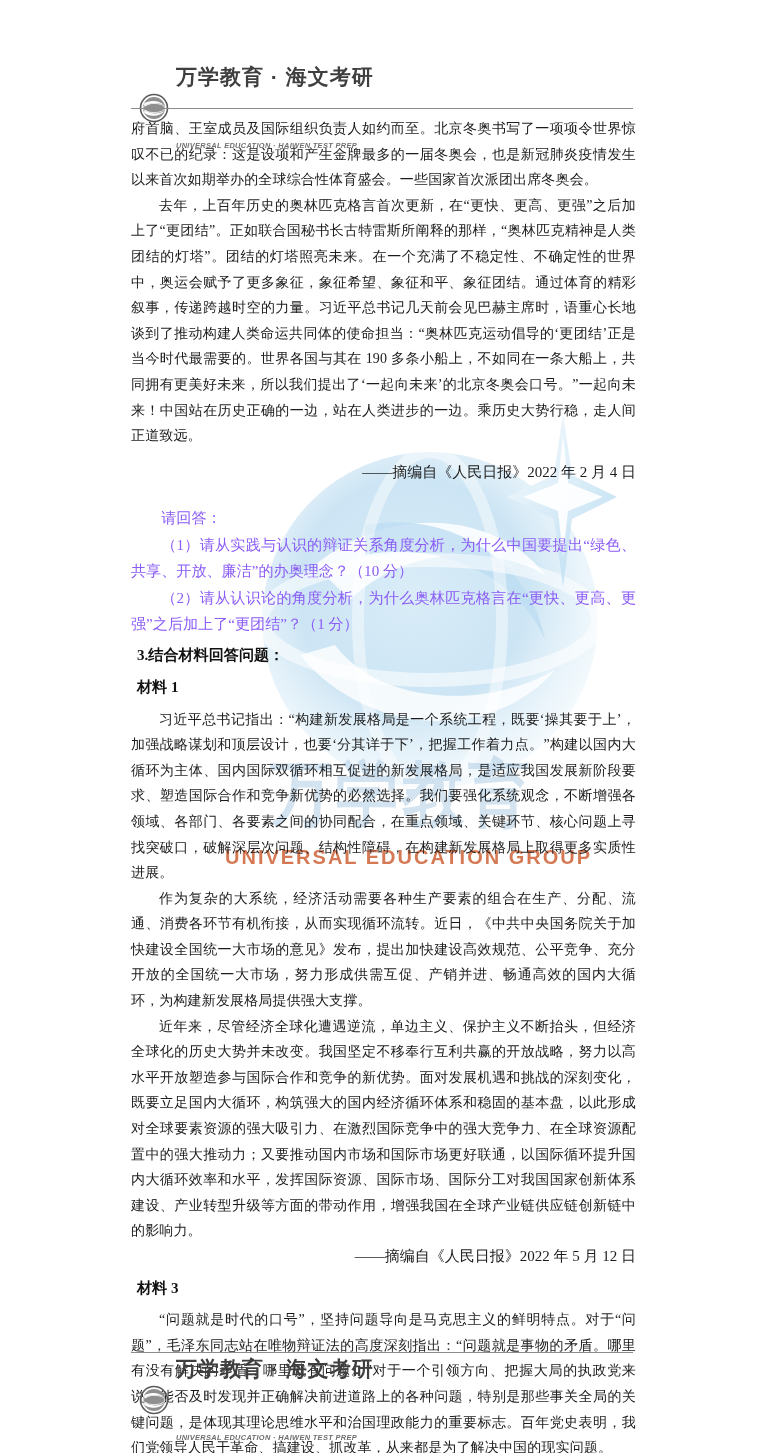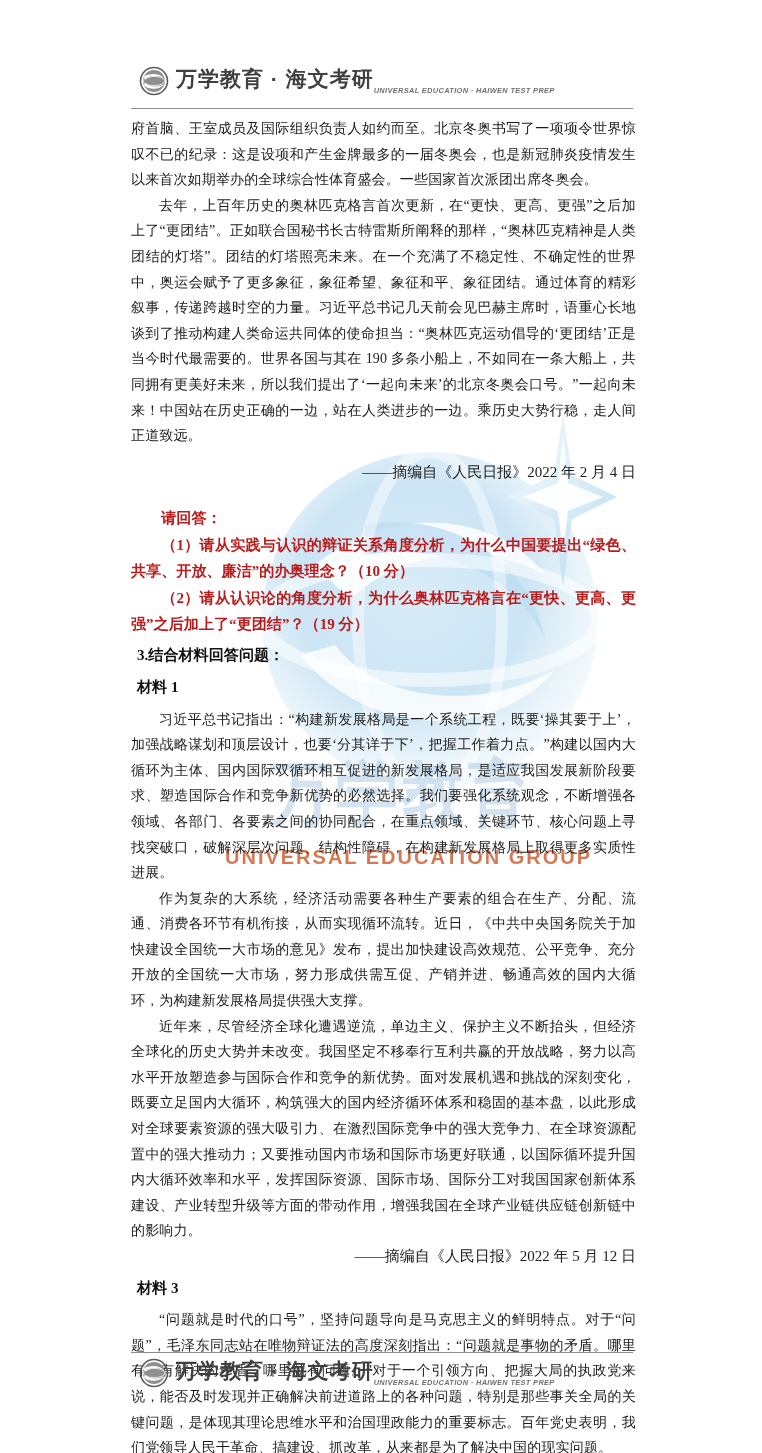--- a/index.html
+++ b/index.html
@@ -70,21 +70,21 @@
     align-items: center;
     gap: 7px;
     z-index: 3;
   }
   .logo-header { left: 139px; top: 66px; }
   .logo-footer { left: 139px; top: 1358px; }
 
   .logo-mark { width: 30px; height: 30px; flex: 0 0 auto; }
   .logo-mark svg { display: block; }
 
-  .logo-words { display: flex; flex-direction: row; line-height: 1; }
+  .logo-words { display: flex; flex-direction: column; line-height: 1; gap: 36px; }
   .logo-cn {
     font-family: "Liberation Sans", sans-serif;
     font-weight: bold;
     font-size: 21px;
     letter-spacing: 1px;
     color: #3f3f3f;
     white-space: nowrap;
   }
   .logo-en {
     font-family: "Liberation Sans", sans-serif;
@@ -132,22 +132,22 @@
     margin: 0;
     font-size: 15px;
     line-height: 25.6px;
     text-align: right;
     color: #1b1b1b;
   }
   .spacer-sm { height: 11px; }
   .spacer-md { height: 20px; }
 
   .redblock {
-    color: #b91c1c;
-    font-weight: bold;
+    color: #8b5cf6;
+    font-weight: normal;
   }
   .redblock p {
     margin: 0;
     font-size: 15.1px;
     line-height: 26.4px;
     text-align: justify;
     text-justify: inter-ideograph;
   }
 
   .heading {
@@ -217,21 +217,21 @@
 
     <div class="spacer-sm"></div>
 
     <p class="citation">——摘编自《人民日报》2022 年 2 月 4 日</p>
 
     <div class="spacer-md"></div>
 
     <div class="redblock">
       <p style="text-indent:2em;">请回答：</p>
       <p style="text-indent:2em;">（1）请从实践与认识的辩证关系角度分析，为什么中国要提出“绿色、共享、开放、廉洁”的办奥理念？（10 分）</p>
-      <p style="text-indent:2em;">（2）请从认识论的角度分析，为什么奥林匹克格言在“更快、更高、更强”之后加上了“更团结”？（19 分）</p>
+      <p style="text-indent:2em;">（2）请从认识论的角度分析，为什么奥林匹克格言在“更快、更高、更强”之后加上了“更团结”？（1 分）</p>
     </div>
 
     <p class="heading">3.结合材料回答问题：</p>
 
     <p class="heading">材料 1</p>
 
     <p class="para indent">习近平总书记指出：“构建新发展格局是一个系统工程，既要‘操其要于上’，加强战略谋划和顶层设计，也要‘分其详于下’，把握工作着力点。”构建以国内大循环为主体、国内国际双循环相互促进的新发展格局，是适应我国发展新阶段要求、塑造国际合作和竞争新优势的必然选择。我们要强化系统观念，不断增强各领域、各部门、各要素之间的协同配合，在重点领域、关键环节、核心问题上寻找突破口，破解深层次问题、结构性障碍，在构建新发展格局上取得更多实质性进展。</p>
 
     <p class="para indent">作为复杂的大系统，经济活动需要各种生产要素的组合在生产、分配、流通、消费各环节有机衔接，从而实现循环流转。近日，《中共中央国务院关于加快建设全国统一大市场的意见》发布，提出加快建设高效规范、公平竞争、充分开放的全国统一大市场，努力形成供需互促、产销并进、畅通高效的国内大循环，为构建新发展格局提供强大支撑。</p>
 

